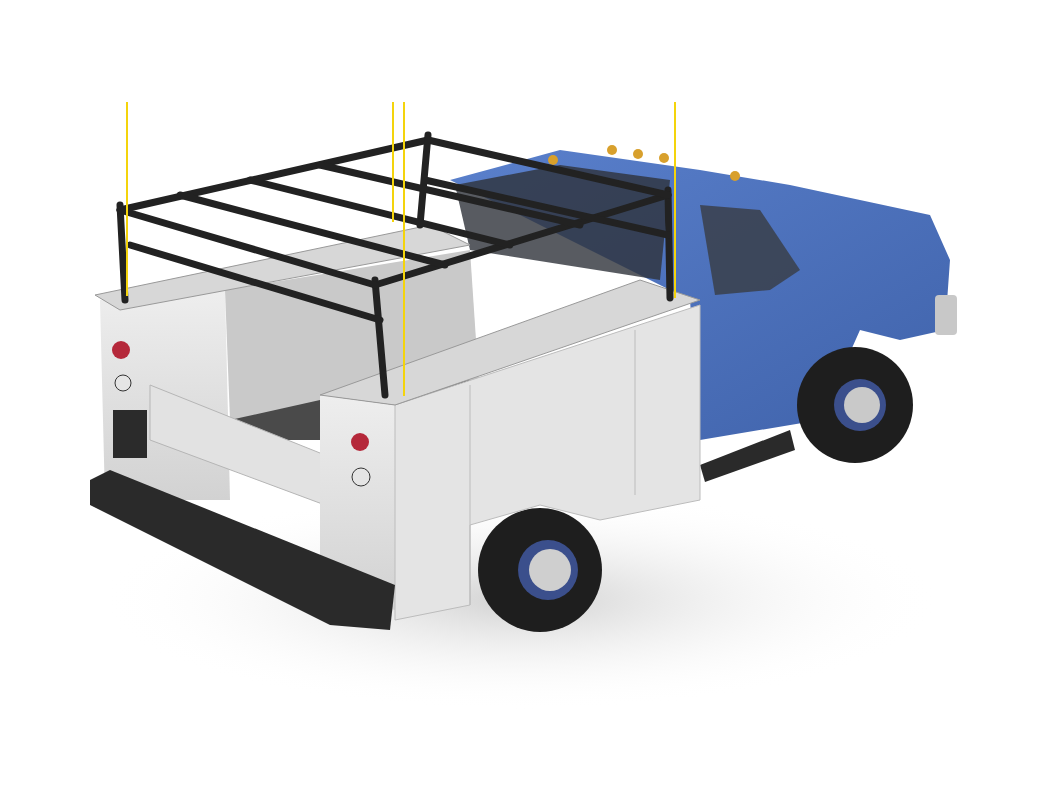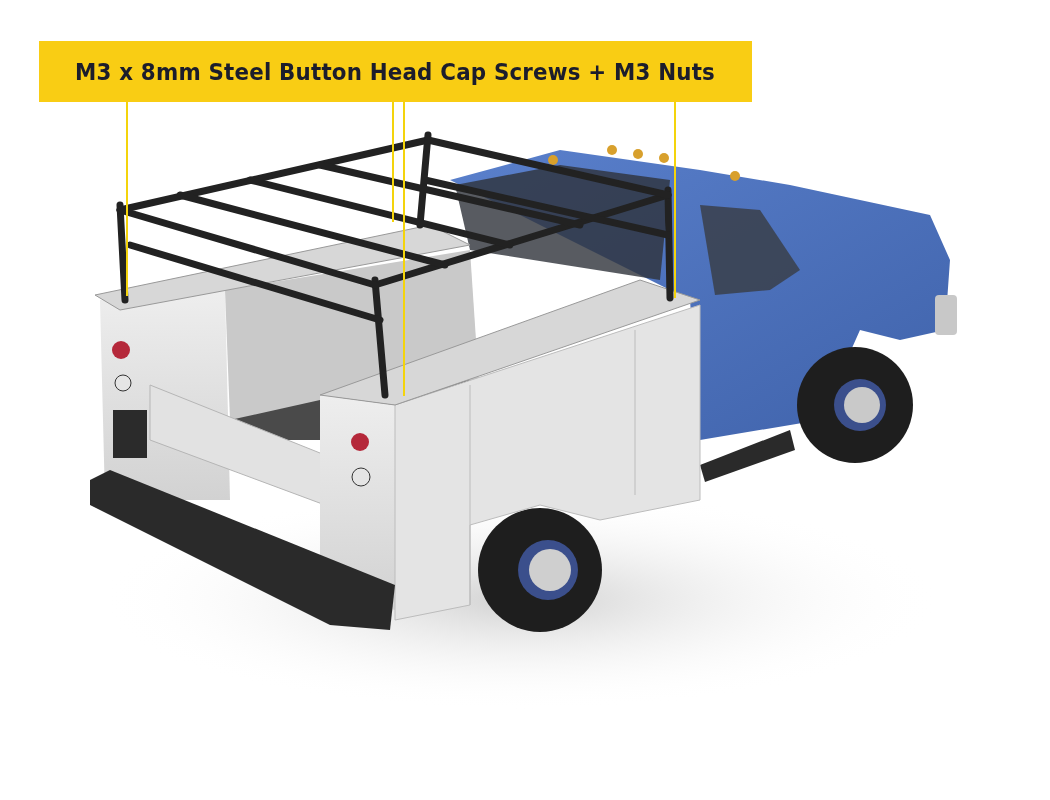--- a/index.html
+++ b/index.html
@@ -115,16 +115,13 @@
       <line x1="130" y1="245" x2="380" y2="320"></line>
       <line x1="425" y1="180" x2="668" y2="235"></line>
     </g>
   </svg>
 
   <div class="leader" style="left:126px; top:102px; height:194px;"></div>
   <div class="leader" style="left:392px; top:102px; height:120px;"></div>
   <div class="leader" style="left:403px; top:102px; height:294px;"></div>
   <div class="leader" style="left:674px; top:102px; height:196px;"></div>
 
-  <div class="banner">
-    <span class="banner-text">M3 x 8mm Steel Button Head Cap Screws + M3 Nuts</span>
-  </div>
 </div>
 
 </body></html>

